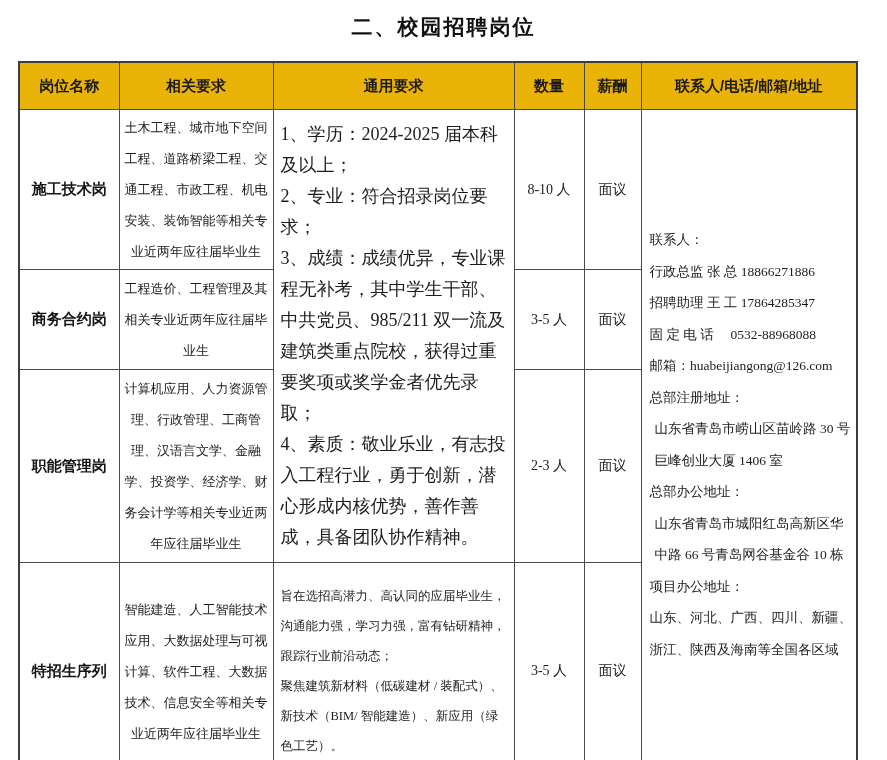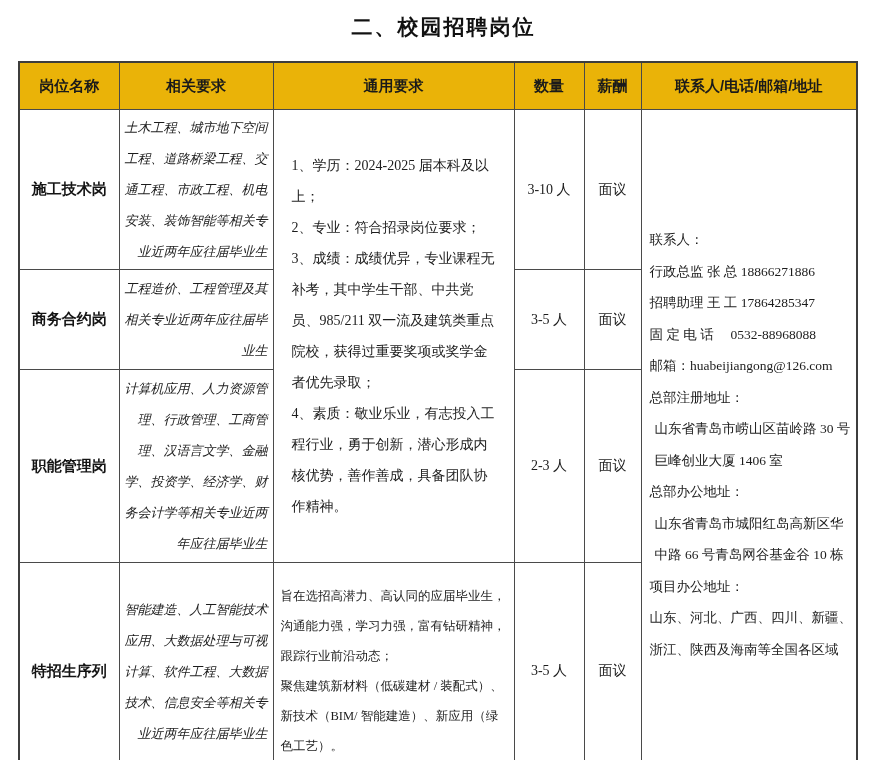--- a/index.html
+++ b/index.html
@@ -44,27 +44,26 @@
     font-family:"Liberation Sans", sans-serif;
     font-size:15px;
     font-weight:bold;
     text-align:center;
     color:#141414;
   }
   td.req {
     font-size:13px;
     line-height:31px;
     padding:2px 5px;
-    text-align:right;
-    font-style:italic;
+    text-align:center;
   }
   td.gen {
-    font-size:14px;
+    font-size:18px;
     line-height:31px;
-    padding:2px 18px;
+    padding:2px 7px;
     text-align:left;
   }
   td.gen p, td.gen2 p { margin:0; }
   td.gen2 {
     font-size:12.5px;
     line-height:30px;
     padding:18px 7px;
     text-align:left;
   }
   td.cnt, td.sal {
@@ -109,21 +108,21 @@
   <tbody>
     <tr style="height:159px;">
       <td class="pos">施工技术岗</td>
       <td class="req">土木工程、城市地下空间工程、道路桥梁工程、交通工程、市政工程、机电安装、装饰智能等相关专业近两年应往届毕业生</td>
       <td class="gen" rowspan="3">
         <p>1、学历：2024-2025 届本科及以上；</p>
         <p>2、专业：符合招录岗位要求；</p>
         <p>3、成绩：成绩优异，专业课程无补考，其中学生干部、中共党员、985/211 双一流及建筑类重点院校，获得过重要奖项或奖学金者优先录取；</p>
         <p>4、素质：敬业乐业，有志投入工程行业，勇于创新，潜心形成内核优势，善作善成，具备团队协作精神。</p>
       </td>
-      <td class="cnt">3-10 人</td>
+      <td class="cnt">8-10 人</td>
       <td class="sal">面议</td>
       <td class="contact" rowspan="4">
         <div class="contact-line">联系人：</div>
         <div class="contact-line">行政总监 张 总 18866271886</div>
         <div class="contact-line">招聘助理 王 工 17864285347</div>
         <div class="contact-line">固 定 电 话　 0532-88968088</div>
         <div class="contact-line">邮箱：huabeijiangong@126.com</div>
         <div class="contact-line">总部注册地址：</div>
         <div class="contact-line indent">山东省青岛市崂山区苗岭路 30 号</div>
         <div class="contact-line indent">巨峰创业大厦 1406 室</div>

